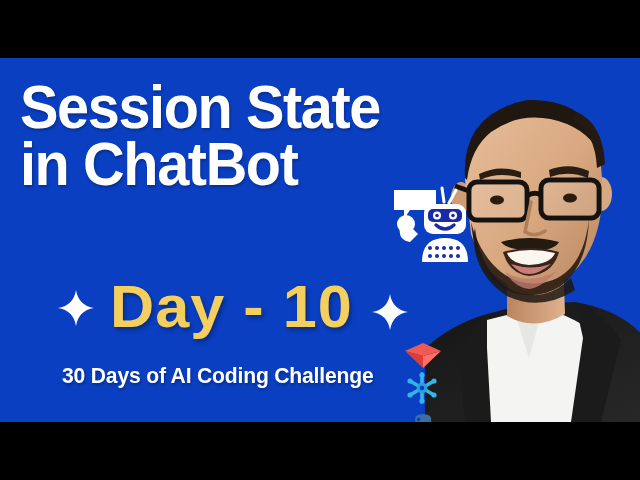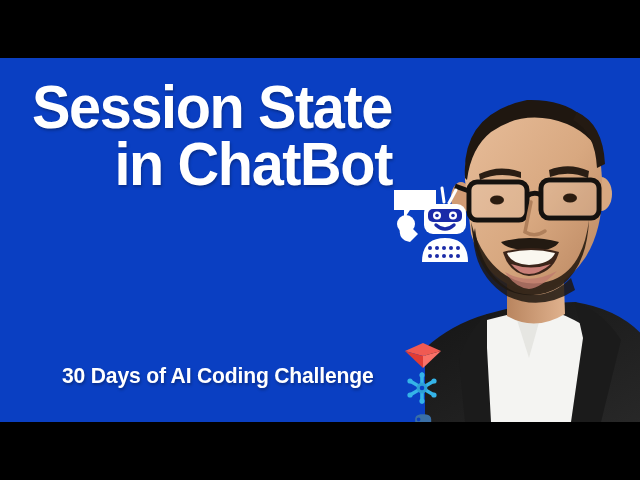--- a/index.html
+++ b/index.html
@@ -27,21 +27,20 @@
   .photo{
     position:absolute;right:0;top:0;width:215px;height:364px;
     overflow:hidden;z-index:5;
   }
   .photo svg{display:block;width:215px;height:364px;}
 
   
   .headline{
     position:absolute;left:20px;top:20px;z-index:10;
     width:400px;
-    text-align:right;
   }
   .hl-line{
     display:block;
     color:#FFFFFF;
     font-family:"Liberation Sans", sans-serif;
     font-weight:bold;
     font-size:62px;
     line-height:0.92;
     letter-spacing:-1.5px;
     transform:scaleX(0.93);
@@ -209,20 +208,33 @@
             <circle cx="66" cy="62" r="2"></circle>
           <circle cx="38" cy="70" r="2"></circle>
             <circle cx="45" cy="70" r="2"></circle>
             <circle cx="52" cy="70" r="2"></circle>
           <circle cx="59" cy="70" r="2"></circle>
             <circle cx="66" cy="70" r="2"></circle>
         </g>
       </svg>
     </div>
 
+    <div class="day-row">
+      <div class="spark left">
+        <svg viewBox="0 0 36 36" xmlns="http://www.w3.org/2000/svg">
+          <path d="M18 0 Q20.5 15.5 36 18 Q20.5 20.5 18 36 Q15.5 20.5 0 18 Q15.5 15.5 18 0 Z" fill="#FFFFFF"></path>
+        </svg>
+      </div>
+      <div class="day-text">Day - 10</div>
+      <div class="spark right">
+        <svg viewBox="0 0 36 36" xmlns="http://www.w3.org/2000/svg">
+          <path d="M18 0 Q20.5 15.5 36 18 Q20.5 20.5 18 36 Q15.5 20.5 0 18 Q15.5 15.5 18 0 Z" fill="#FFFFFF"></path>
+        </svg>
+      </div>
+    </div>
 
     <div class="subtitle">30 Days of AI Coding Challenge</div>
 
     <div class="logo streamlit">
       <svg viewBox="0 0 36 26" xmlns="http://www.w3.org/2000/svg">
         <path d="M0 8 L18 0 L36 8 L18 13 Z" fill="#F05A52"></path>
         <path d="M0 8 L18 13 L18 25 Z" fill="#E03C34"></path>
         <path d="M36 8 L18 13 L18 25 Z" fill="#F97168"></path>
       </svg>
     </div>

